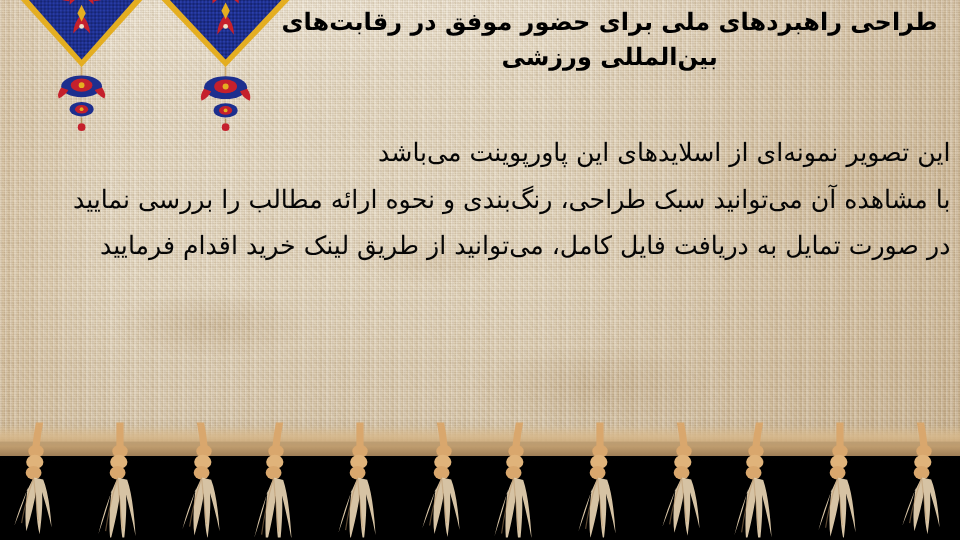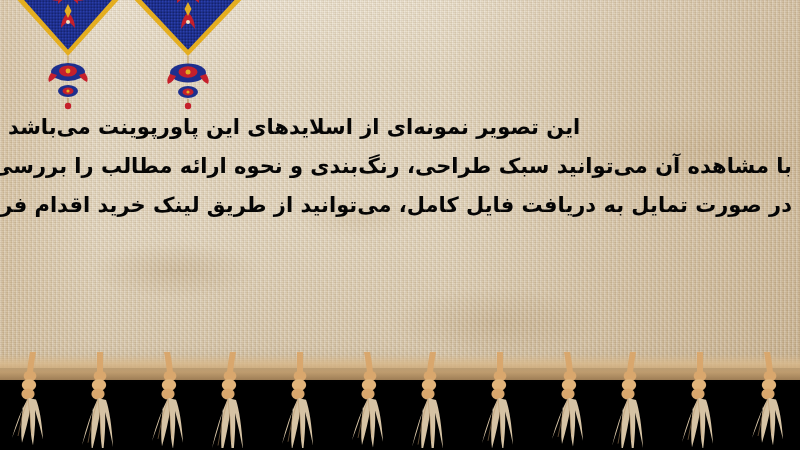--- a/index.html
+++ b/index.html
@@ -79,22 +79,22 @@
     position:absolute;
     right:12px;top:4px;width:560px;
     text-align:center;
     font-size:20px;font-weight:bold;line-height:1.45;
     color:#000;
     letter-spacing:0;
   }
   .body-text{
     position:absolute;
     right:8px;top:108px;width:784px;
-    text-align:left;
-    font-size:21px;font-weight:bold;line-height:1.85;
+    text-align:right;
+    font-size:21px;font-weight:normal;line-height:1.85;
     color:#050505;
   }
   .body-text .ln{display:block;white-space:nowrap;}
 
   
   .black-band{
     position:absolute;left:0;top:368px;width:800px;height:82px;
     background:
       linear-gradient(180deg,#050404 0%,#000 20%,#000 100%);
   }
@@ -254,20 +254,21 @@
           <ellipse cx="0" cy="0" rx="10" ry="6" fill="#1d2f8e"></ellipse>
           <ellipse cx="0" cy="0" rx="5.5" ry="3.6" fill="#c5202c"></ellipse>
           <circle cx="0" cy="0" r="1.6" fill="#e4ae21"></circle>
         </g>
         <path d="M65,143 L65,147" stroke="#b4935f" stroke-width="1.2"></path>
         <circle cx="65" cy="150" r="3.2" fill="#c5202c"></circle>
       </g>
     </svg>
   </div>
 
+  <div class="title">طراحی راهبردهای ملی برای حضور موفق در رقابت‌های بین‌المللی ورزشی</div>
 
   <div class="body-text">
     <span class="ln">این تصویر نمونه‌ای از اسلایدهای این پاورپوینت می‌باشد</span>
     <span class="ln">با مشاهده آن می‌توانید سبک طراحی، رنگ‌بندی و نحوه ارائه مطالب را بررسی نمایید</span>
     <span class="ln">در صورت تمایل به دریافت فایل کامل، می‌توانید از طریق لینک خرید اقدام فرمایید</span>
   </div>
 
   <div class="black-band"></div>
   <div class="selvedge"></div>
 

